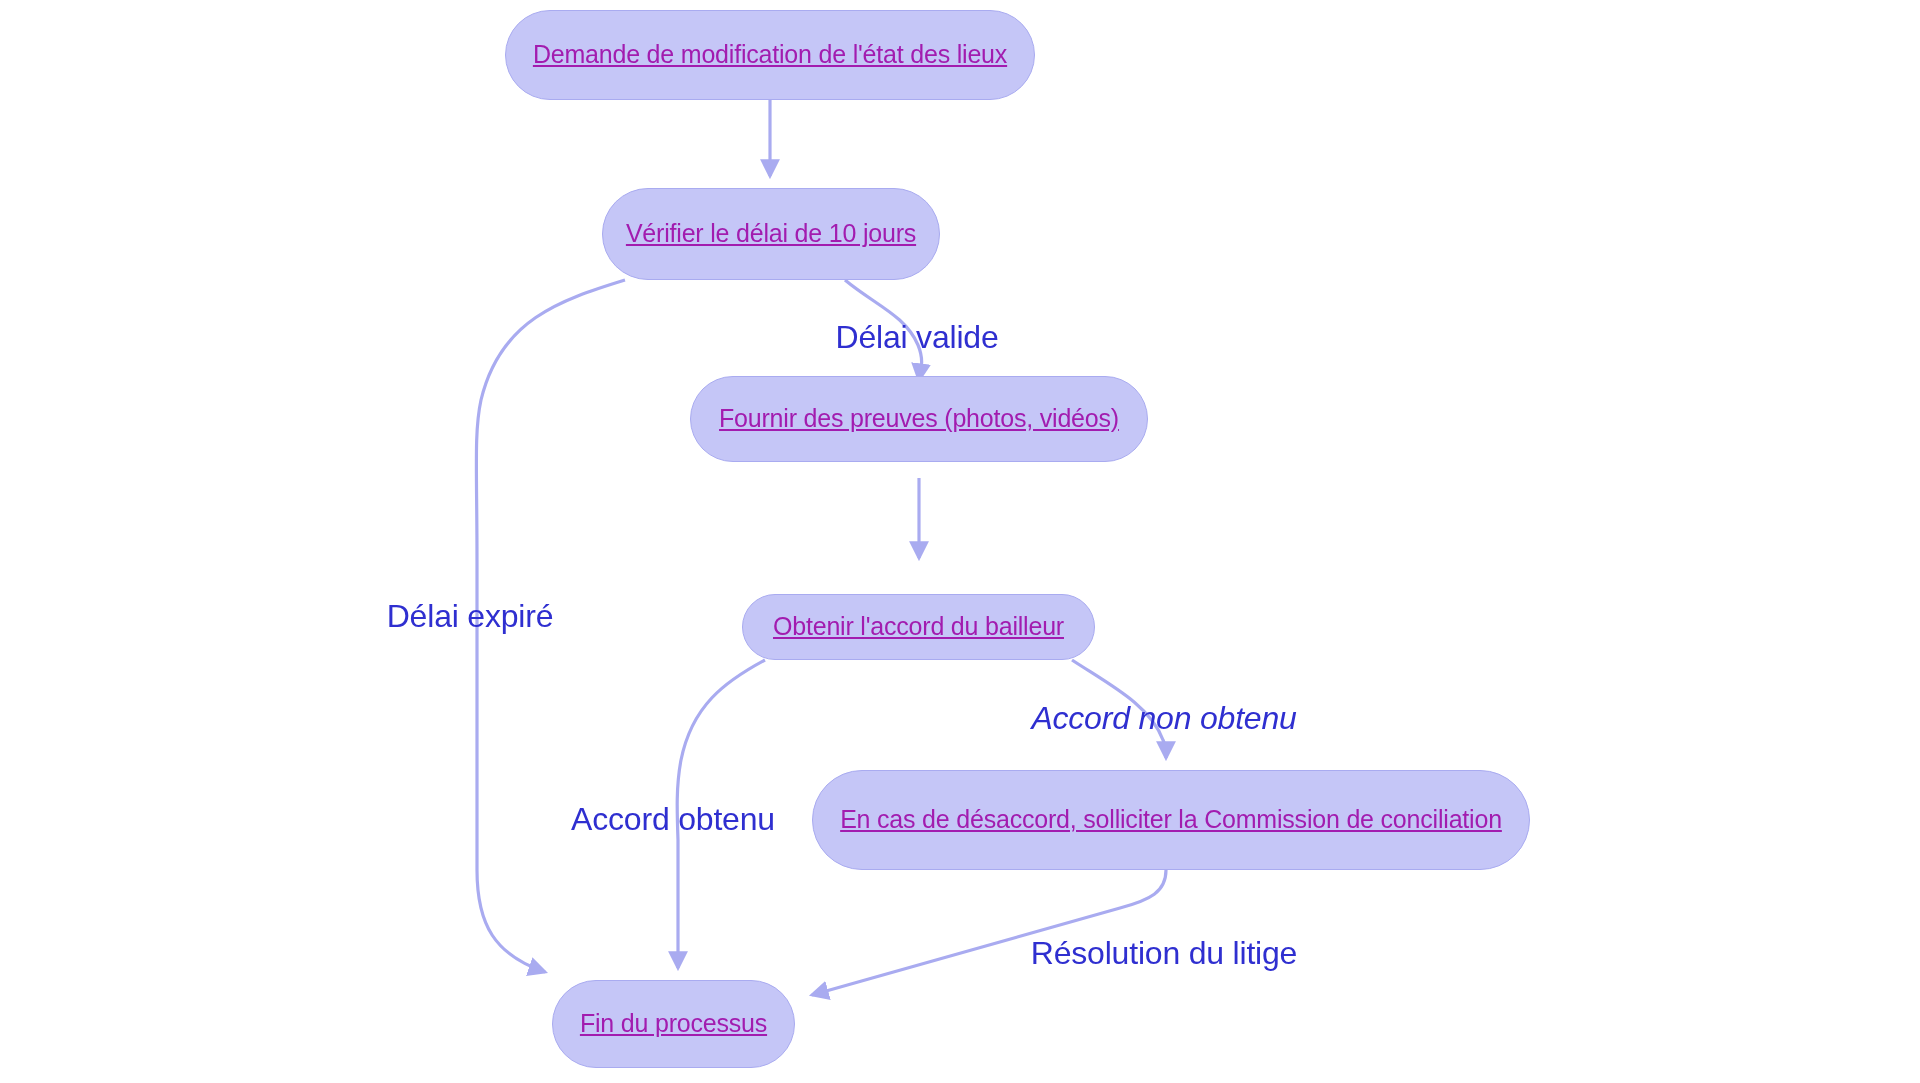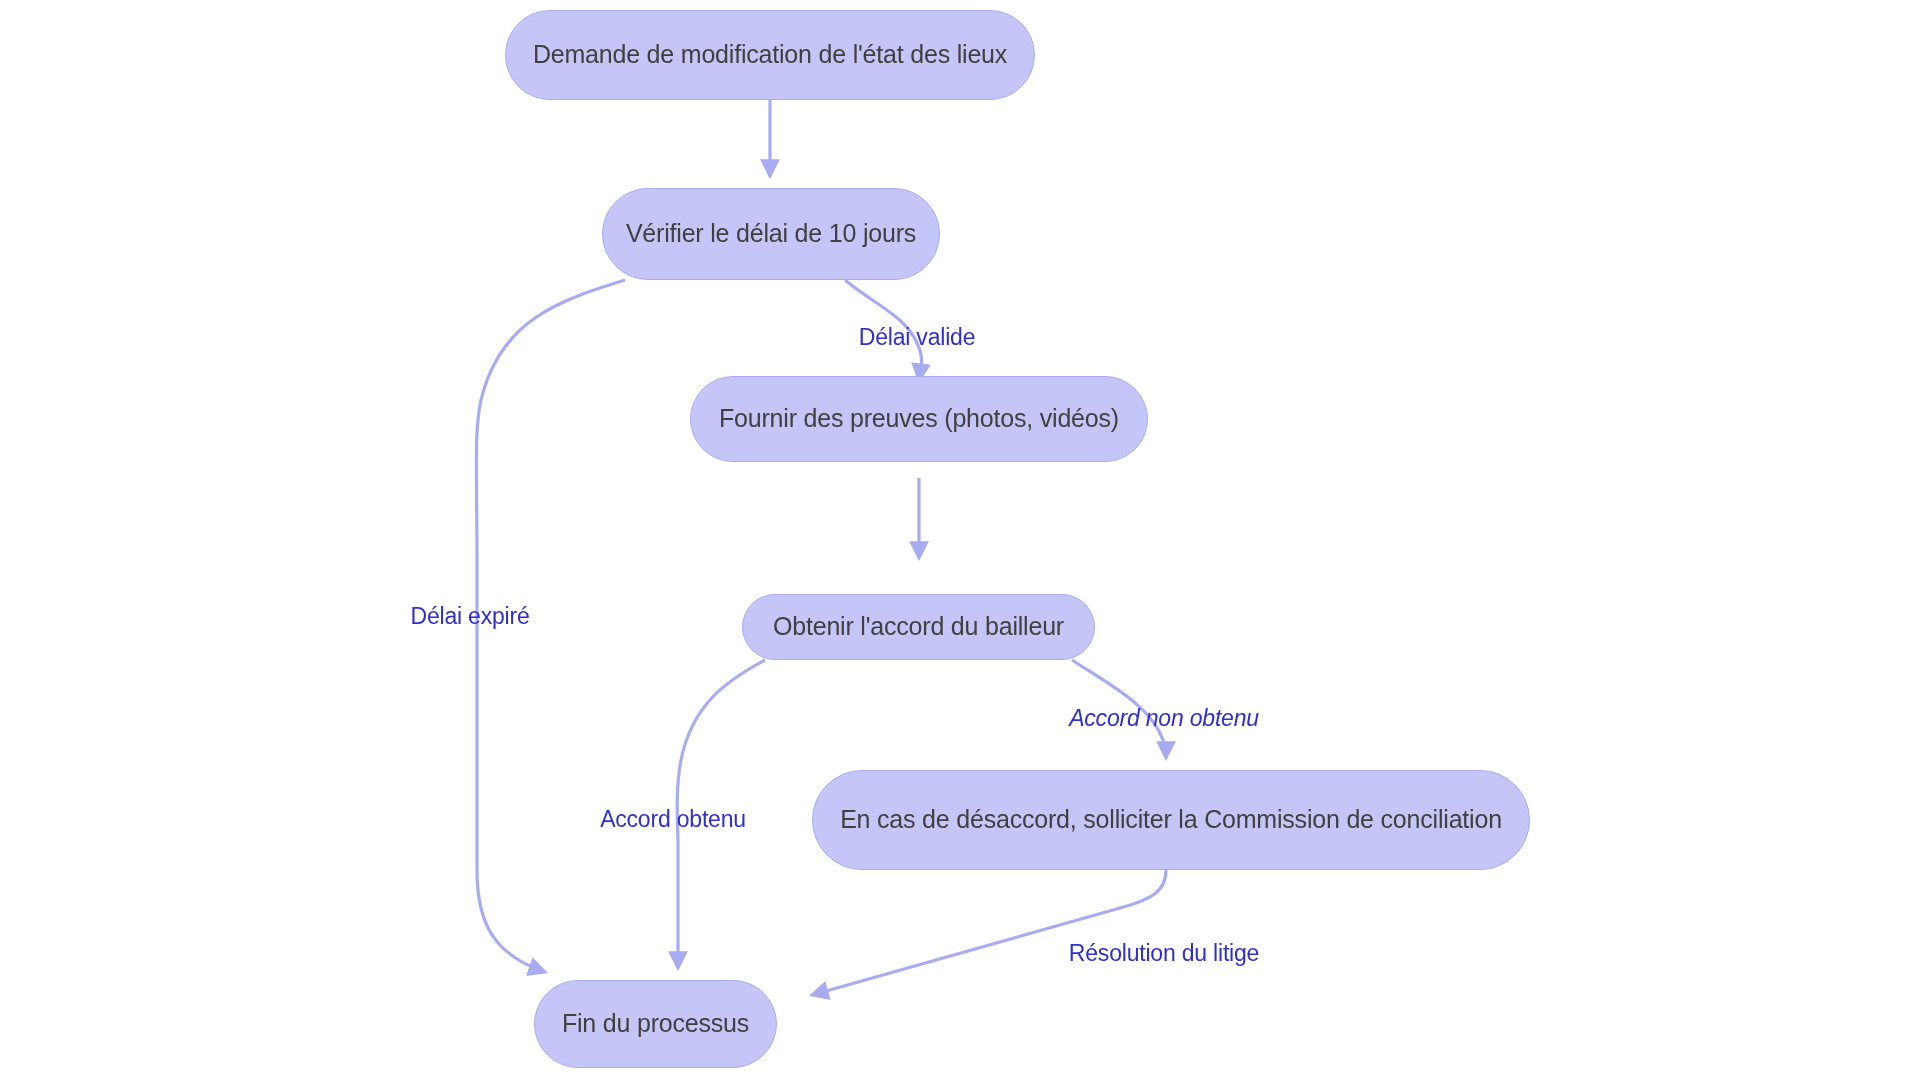--- a/index.html
+++ b/index.html
@@ -30,32 +30,33 @@
   }
   .node {
     position: absolute;
     box-sizing: border-box;
     display: flex;
     align-items: center;
     justify-content: center;
     background: #c5c6f7;
     border: 1.4px solid #a9abf0;
     border-radius: 999px;
-    color: #404040;
+    color: #a21caf;
     font-size: 25px;
     font-family: "Liberation Sans", sans-serif;
     letter-spacing: -0.2px;
     white-space: nowrap;
     text-align: center;
     line-height: 1.1;
+    text-decoration: underline;
   }
   .edge-label {
     position: absolute;
     color: #2f2fd0;
-    font-size: 23px;
+    font-size: 32px;
     font-family: "Liberation Sans", sans-serif;
     letter-spacing: -0.2px;
     white-space: nowrap;
     background: transparent;
     transform: translate(-50%, -50%);
     pointer-events: none;
   }
 </style>
 </head>
 <body>
@@ -99,21 +100,21 @@
   </div>
 
   <div class="node" style="left:742px; top:594px; width:353px; height:66px;">
     <span>Obtenir l'accord du bailleur</span>
   </div>
 
   <div class="node" style="left:812px; top:770px; width:718px; height:100px;">
     <span>En cas de désaccord, solliciter la Commission de conciliation</span>
   </div>
 
-  <div class="node" style="left:534px; top:980px; width:243px; height:88px;">
+  <div class="node" style="left:552px; top:980px; width:243px; height:88px;">
     <span>Fin du processus</span>
   </div>
 
   <div class="edge-label" style="left:917px; top:337px;">Délai valide</div>
 
   <div class="edge-label" style="left:470px; top:616px;">Délai expiré</div>
 
   <div class="edge-label" style="left:673px; top:819px;">Accord obtenu</div>
 
   <div class="edge-label" style="left:1164px; top:718px;font-style:italic;">Accord non obtenu</div>

